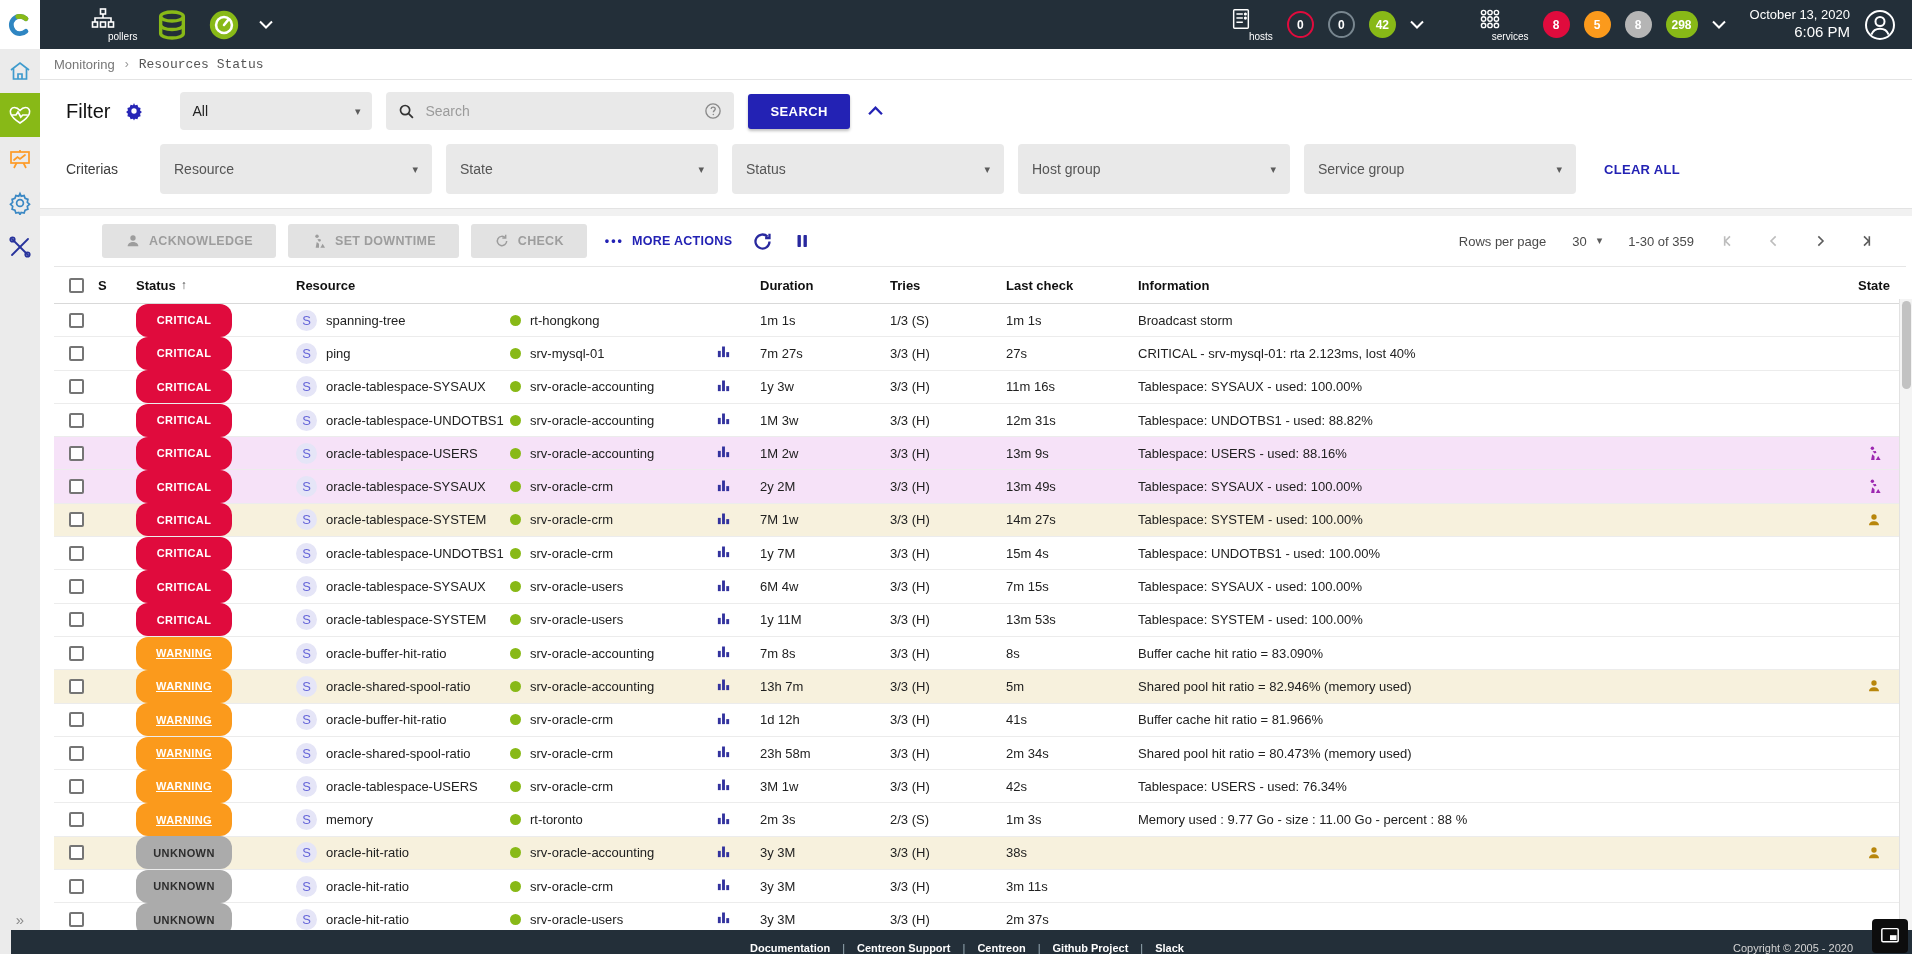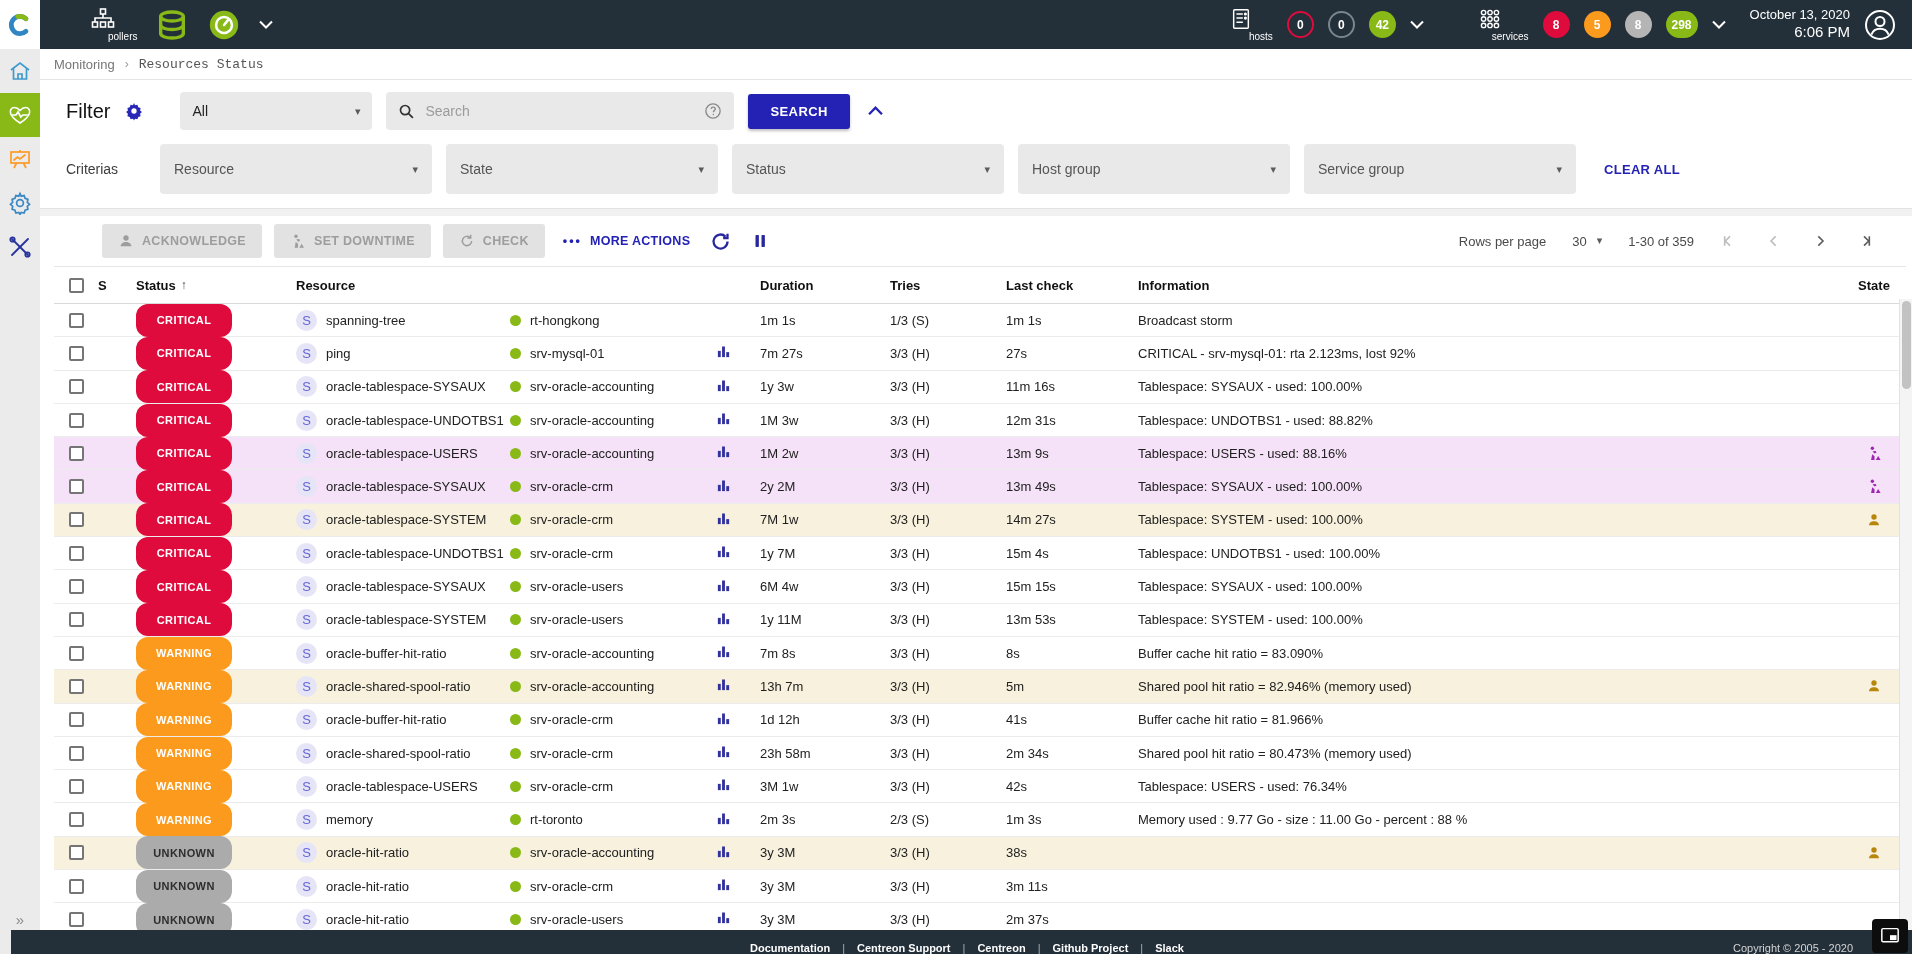--- a/index.html
+++ b/index.html
@@ -68,21 +68,21 @@
     align-items:center; justify-content:space-between; padding:0 14px; font-size:14px;
     color:#555; cursor:pointer; }
   .clear-all { color:var(--accent); font-size:13px; font-weight:bold; letter-spacing:.3px;
     margin-left:14px; cursor:pointer; }
 
   .band { height:8px; background:#f1f1f1; margin-top:14px; border-top:1px solid #e3e3e3; }
 
   
   .toolbar { height:50px; display:flex; align-items:center; gap:12px; padding:0 22px 0 62px; }
   .tool-btn { background:#e2e2e2; color:#9d9d9d; height:34px; border:none; border-radius:3px;
-    padding:0 16px; font-size:12.5px; font-weight:bold; letter-spacing:.3px; display:flex;
+    padding:0 23px; font-size:12.5px; font-weight:bold; letter-spacing:.3px; display:flex;
     align-items:center; gap:8px; font-family:inherit; }
   .more-actions { color:var(--accent); background:none; border:none; font-size:12.5px;
     font-weight:bold; letter-spacing:.3px; display:flex; align-items:center; gap:8px;
     cursor:pointer; margin-left:6px; font-family:inherit; }
   .icon-btn { background:none; border:none; color:var(--navy); cursor:pointer; display:flex;
     align-items:center; margin-left:8px; }
   .pagination { margin-left:auto; display:flex; align-items:center; gap:26px; font-size:13px;
     color:#4a4a4a; }
   .rpp { display:flex; align-items:flex-start; gap:10px; cursor:pointer; }
   .pg-arrows { display:flex; align-items:center; gap:30px; padding-right:16px; }
@@ -103,21 +103,21 @@
   .cell { overflow:hidden; white-space:nowrap; text-overflow:ellipsis; }
   .checkbox { width:15px; height:15px; border:2px solid #757575; border-radius:2px;
     background:#fff; display:inline-block; cursor:pointer; }
   .c-check { display:flex; justify-content:center; }
   .sort-wrap { display:flex; align-items:center; gap:5px; }
   .sort-arrow { font-size:12px; color:#444; }
   .pill { display:inline-flex; align-items:center; justify-content:center; width:96px;
     height:33px; border-radius:12px; color:#fff; font-size:11px; font-weight:bold;
     letter-spacing:.4px; }
   .pill-critical { background:var(--red); }
-  .pill-warning  { background:var(--orange); }
+  .pill-warning  { background:var(--orange);text-decoration:underline; }
   .pill-unknown  { background:#ababab; color:#2d2d2d; }
   .schip { width:21px; height:21px; border-radius:50%; background:#e5e5f7; color:#6565d8;
     font-size:13px; display:inline-flex; align-items:center; justify-content:center;
     margin-right:9px; flex:0 0 auto; }
   .c-res, .c-parent { display:flex; align-items:center; }
   .gdot { width:11px; height:11px; border-radius:50%; background:var(--green);
     margin-right:9px; flex:0 0 auto; }
   .gicon { display:inline-flex; }
   .c-state { display:flex; justify-content:center; }
   .sticon { display:inline-flex; }
@@ -474,21 +474,21 @@
           <div class="cell"><span class="gicon">
               <svg width="15" height="15" viewBox="0 0 24 24" fill="#32329e">
                 <rect x="3" y="11" width="4.6" height="10"></rect>
                 <rect x="9.7" y="4" width="4.6" height="17"></rect>
                 <rect x="16.4" y="13" width="4.6" height="8"></rect>
               </svg>
             </span></div>
           <div class="cell">7m 27s</div>
           <div class="cell">3/3 (H)</div>
           <div class="cell">27s</div>
-          <div class="cell">CRITICAL - srv-mysql-01: rta 2.123ms, lost 92%</div>
+          <div class="cell">CRITICAL - srv-mysql-01: rta 2.123ms, lost 40%</div>
           <div class="cell c-state"></div>
         </div>
         <div class="trow bg-white">
           <div class="cell c-check">
             <span class="checkbox"></span>
           </div>
           <div class="cell"></div>
           <div class="cell"><span class="pill pill-critical">CRITICAL</span></div>
           <div class="cell c-res">
             <span class="schip">S</span>
@@ -685,21 +685,21 @@
           </div>
           <div class="cell"><span class="gicon">
               <svg width="15" height="15" viewBox="0 0 24 24" fill="#32329e">
                 <rect x="3" y="11" width="4.6" height="10"></rect>
                 <rect x="9.7" y="4" width="4.6" height="17"></rect>
                 <rect x="16.4" y="13" width="4.6" height="8"></rect>
               </svg>
             </span></div>
           <div class="cell">6M 4w</div>
           <div class="cell">3/3 (H)</div>
-          <div class="cell">15m 15s</div>
+          <div class="cell">7m 15s</div>
           <div class="cell">Tablespace: SYSAUX - used: 100.00%</div>
           <div class="cell c-state"></div>
         </div>
         <div class="trow bg-white">
           <div class="cell c-check">
             <span class="checkbox"></span>
           </div>
           <div class="cell"></div>
           <div class="cell"><span class="pill pill-critical">CRITICAL</span></div>
           <div class="cell c-res">

